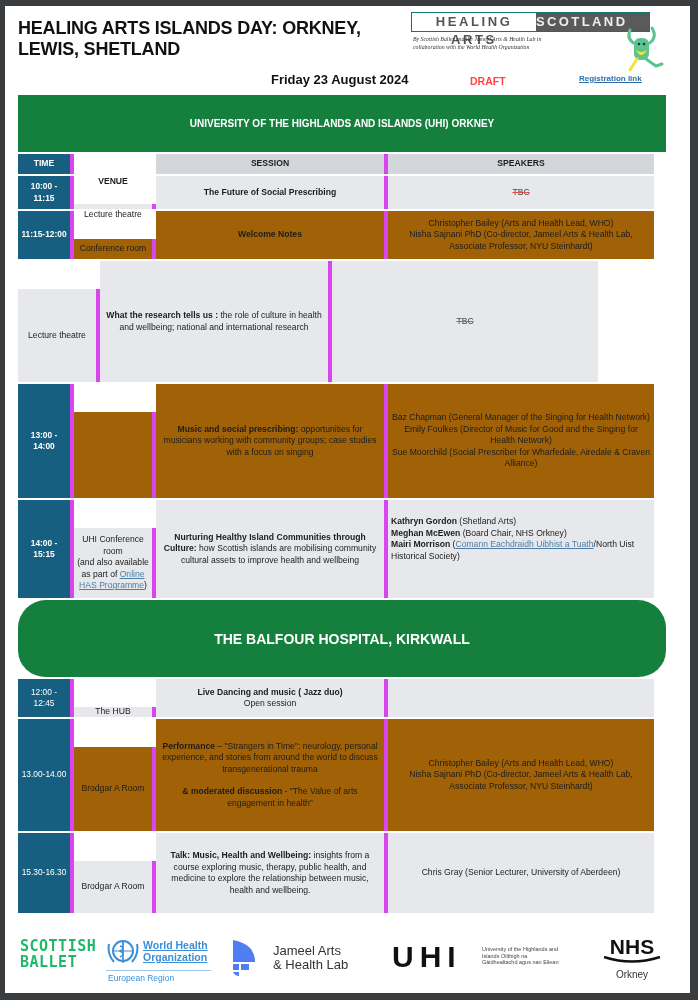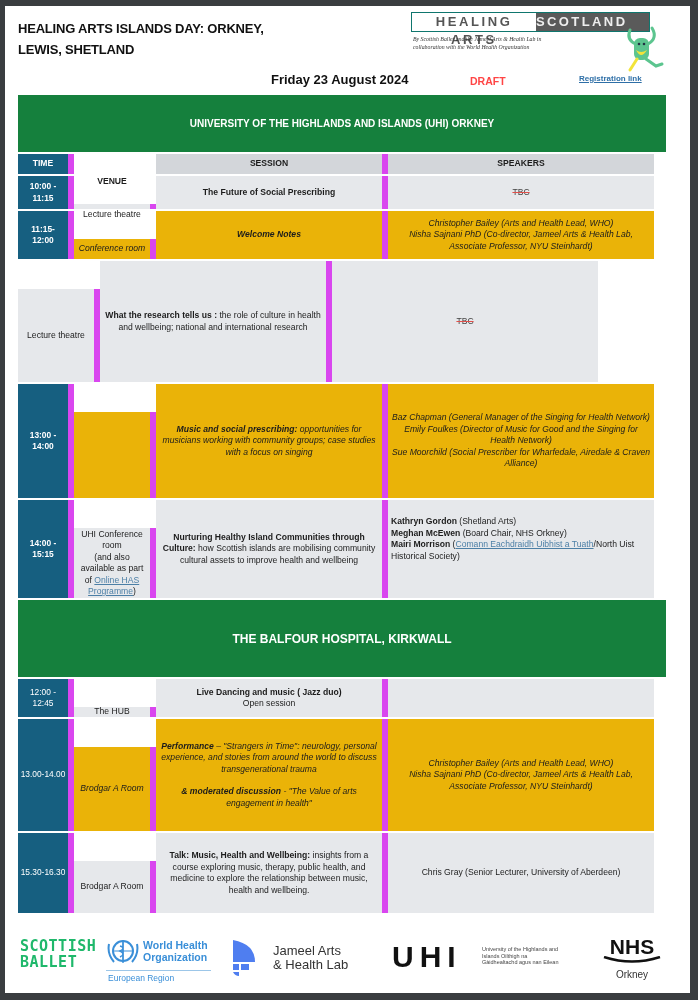--- a/index.html
+++ b/index.html
@@ -1,50 +1,50 @@
 <!DOCTYPE html>
 <html><head>
 <meta charset="utf-8">
 <style>
   html,body{margin:0;padding:0;}
   body{width:698px;height:1000px;background:#3a3d40;position:relative;overflow:hidden;font-family:"Liberation Sans",sans-serif;}
   .page{position:absolute;left:5px;top:6px;width:685px;height:987px;background:#ffffff;}
-  .title{position:absolute;left:13px;top:12px;font-family:"Liberation Sans",sans-serif;font-weight:bold;font-size:13px;line-height:21px;color:#111;letter-spacing:-0.2px;}
+  .title{position:absolute;left:13px;top:12px;font-family:"Liberation Sans",sans-serif;font-weight:bold;font-size:18px;line-height:21px;color:#111;letter-spacing:-0.2px;}
   .has-logo{position:absolute;left:406px;top:6px;width:245px;}
   .has-box{display:flex;height:18px;border:1px solid #0f766e;width:237px;}
   .has-box .a{flex:0 0 124px;font-size:13px;letter-spacing:2.6px;color:#555;text-align:center;line-height:18px;font-weight:bold;}
   .has-box .b{flex:1;background:#5a5a5a;color:#eee;font-size:13px;letter-spacing:2.4px;line-height:18px;font-weight:bold;}
   .has-sub{font-family:"Liberation Serif",serif;font-style:italic;font-size:5.8px;line-height:8px;color:#333;margin-top:3px;margin-left:2px;width:180px;}
   .mascot{position:absolute;left:611px;top:18px;width:50px;height:48px;}
   .date{position:absolute;left:266px;top:66px;font-weight:bold;font-size:13px;color:#111;}
   .draft{position:absolute;left:465px;top:69px;font-weight:bold;font-size:10.5px;color:#ff4545;}
   .reglink{position:absolute;left:574px;top:68px;font-size:8px;color:#2e6fa7;text-decoration:underline;font-weight:bold;}
   .tbl{position:absolute;left:13px;top:89px;width:648px;}
   .sec{background:#15803d;color:#fff;font-weight:bold;text-align:center;display:flex;align-items:center;justify-content:center;border-bottom:2px solid #ffffff;}
   .row{display:flex;border-bottom:2px solid #ffffff;}
-  .c{box-sizing:border-box;border-right:6px solid #d946ef;display:flex;align-items:center;justify-content:center;text-align:center;font-size:8.6px;line-height:11.5px;color:#1c1c1c;padding:0 3px;}
+  .c{box-sizing:border-box;border-right:4px solid #d946ef;display:flex;align-items:center;justify-content:center;text-align:center;font-size:8.6px;line-height:11.5px;color:#1c1c1c;padding:0 3px;}
   .c:last-child{border-right:none;}
   .ct{width:56px;background:#165f80;color:#fff;font-weight:bold;font-size:8.4px;}
   .cv{width:82px;margin-top:28px;}
   .cs{width:232px;}
   .cp{width:266px;}
   .hdr .c{font-weight:bold;font-size:8.6px;}
   .hdr .cv,.hdr .cs,.hdr .cp{background:#d3d6da;}
   .light .cv,.light .cs,.light .cp{background:#e6e8eb;}
-  .dark .cv,.dark .cs,.dark .cp{background:#eab308;font-style:italic;}
+  .dark .cv,.dark .cs,.dark .cp{background:#a16207;}
   .top{align-items:flex-start;padding-top:5px;}
   .left{text-align:left;justify-content:flex-start;}
   b{font-weight:bold;}
   .lnk{color:#4c7fa6;text-decoration:underline;}
   .tbc{color:#444;text-decoration:line-through;text-decoration-color:#e0504b;}
   .footer{position:absolute;left:0;top:920px;width:685px;height:60px;}
   .sb{position:absolute;left:15px;top:12px;color:#1fb86b;font-weight:bold;font-size:15px;line-height:16px;font-family:"DejaVu Sans Mono",monospace;letter-spacing:0.5px;}
   .who{position:absolute;left:101px;top:10px;width:110px;}
   .who-globe{position:absolute;left:0;top:0;width:34px;height:30px;}
-  .who-t{position:absolute;left:37px;top:3px;color:#3a8fd8;font-size:10.5px;line-height:12px;font-weight:bold;}
+  .who-t{position:absolute;left:37px;top:3px;color:#3a8fd8;font-size:10.5px;line-height:12px;font-weight:bold;text-decoration:underline;}
   .who-line{position:absolute;left:0;top:34px;width:105px;height:1px;background:#9cc6e8;}
   .who-r{position:absolute;left:2px;top:37px;color:#3a8fd8;font-size:8.5px;}
   .jam{position:absolute;left:228px;top:14px;}
   .jam-ico{position:absolute;left:0;top:0;width:22px;height:36px;}
   .jam-t{position:absolute;left:40px;top:4px;color:#333;font-size:13px;line-height:14px;width:110px;}
   .uhi{position:absolute;left:387px;top:16px;}
   .uhi-t{position:absolute;left:0;top:0;font-weight:bold;font-size:30px;letter-spacing:6px;color:#111;line-height:30px;}
   .uhi-s{position:absolute;left:90px;top:4px;font-size:5.5px;line-height:6.5px;color:#444;width:80px;}
   .nhs{position:absolute;left:592px;top:10px;text-align:center;width:70px;}
   .nhs-t{font-weight:bold;font-size:21px;color:#111;line-height:22px;}
@@ -161,21 +161,21 @@
       </div>
       <div class="c cp left" style="align-items:flex-start;padding-top:16px;">
         <div style="text-align:left;">
           <div><b>Kathryn Gordon</b><span> (Shetland Arts)</span></div>
           <div><b>Meghan McEwen</b><span> (Board Chair, NHS Orkney)</span></div>
           <div><b>Mairi Morrison</b><span> (</span><a class="lnk">Comann Eachdraidh Uibhist a Tuath</a><span>/North Uist Historical Society)</span></div>
         </div>
       </div>
     </div>
 
-    <div class="sec" style="height:77px;font-size:12px;">
+    <div class="sec" style="height:77px;font-size:14px;border-radius:28px;">
       <span>THE BALFOUR HOSPITAL, KIRKWALL</span>
     </div>
 
     <div class="row light" style="height:38px;">
       <div class="c ct" style="font-weight:normal;">12:00 - 12:45</div>
       <div class="c cv">The HUB</div>
       <div class="c cs">
         <div>
           <div><b>Live Dancing and music ( Jazz duo)</b></div>
           <div>Open session</div>

